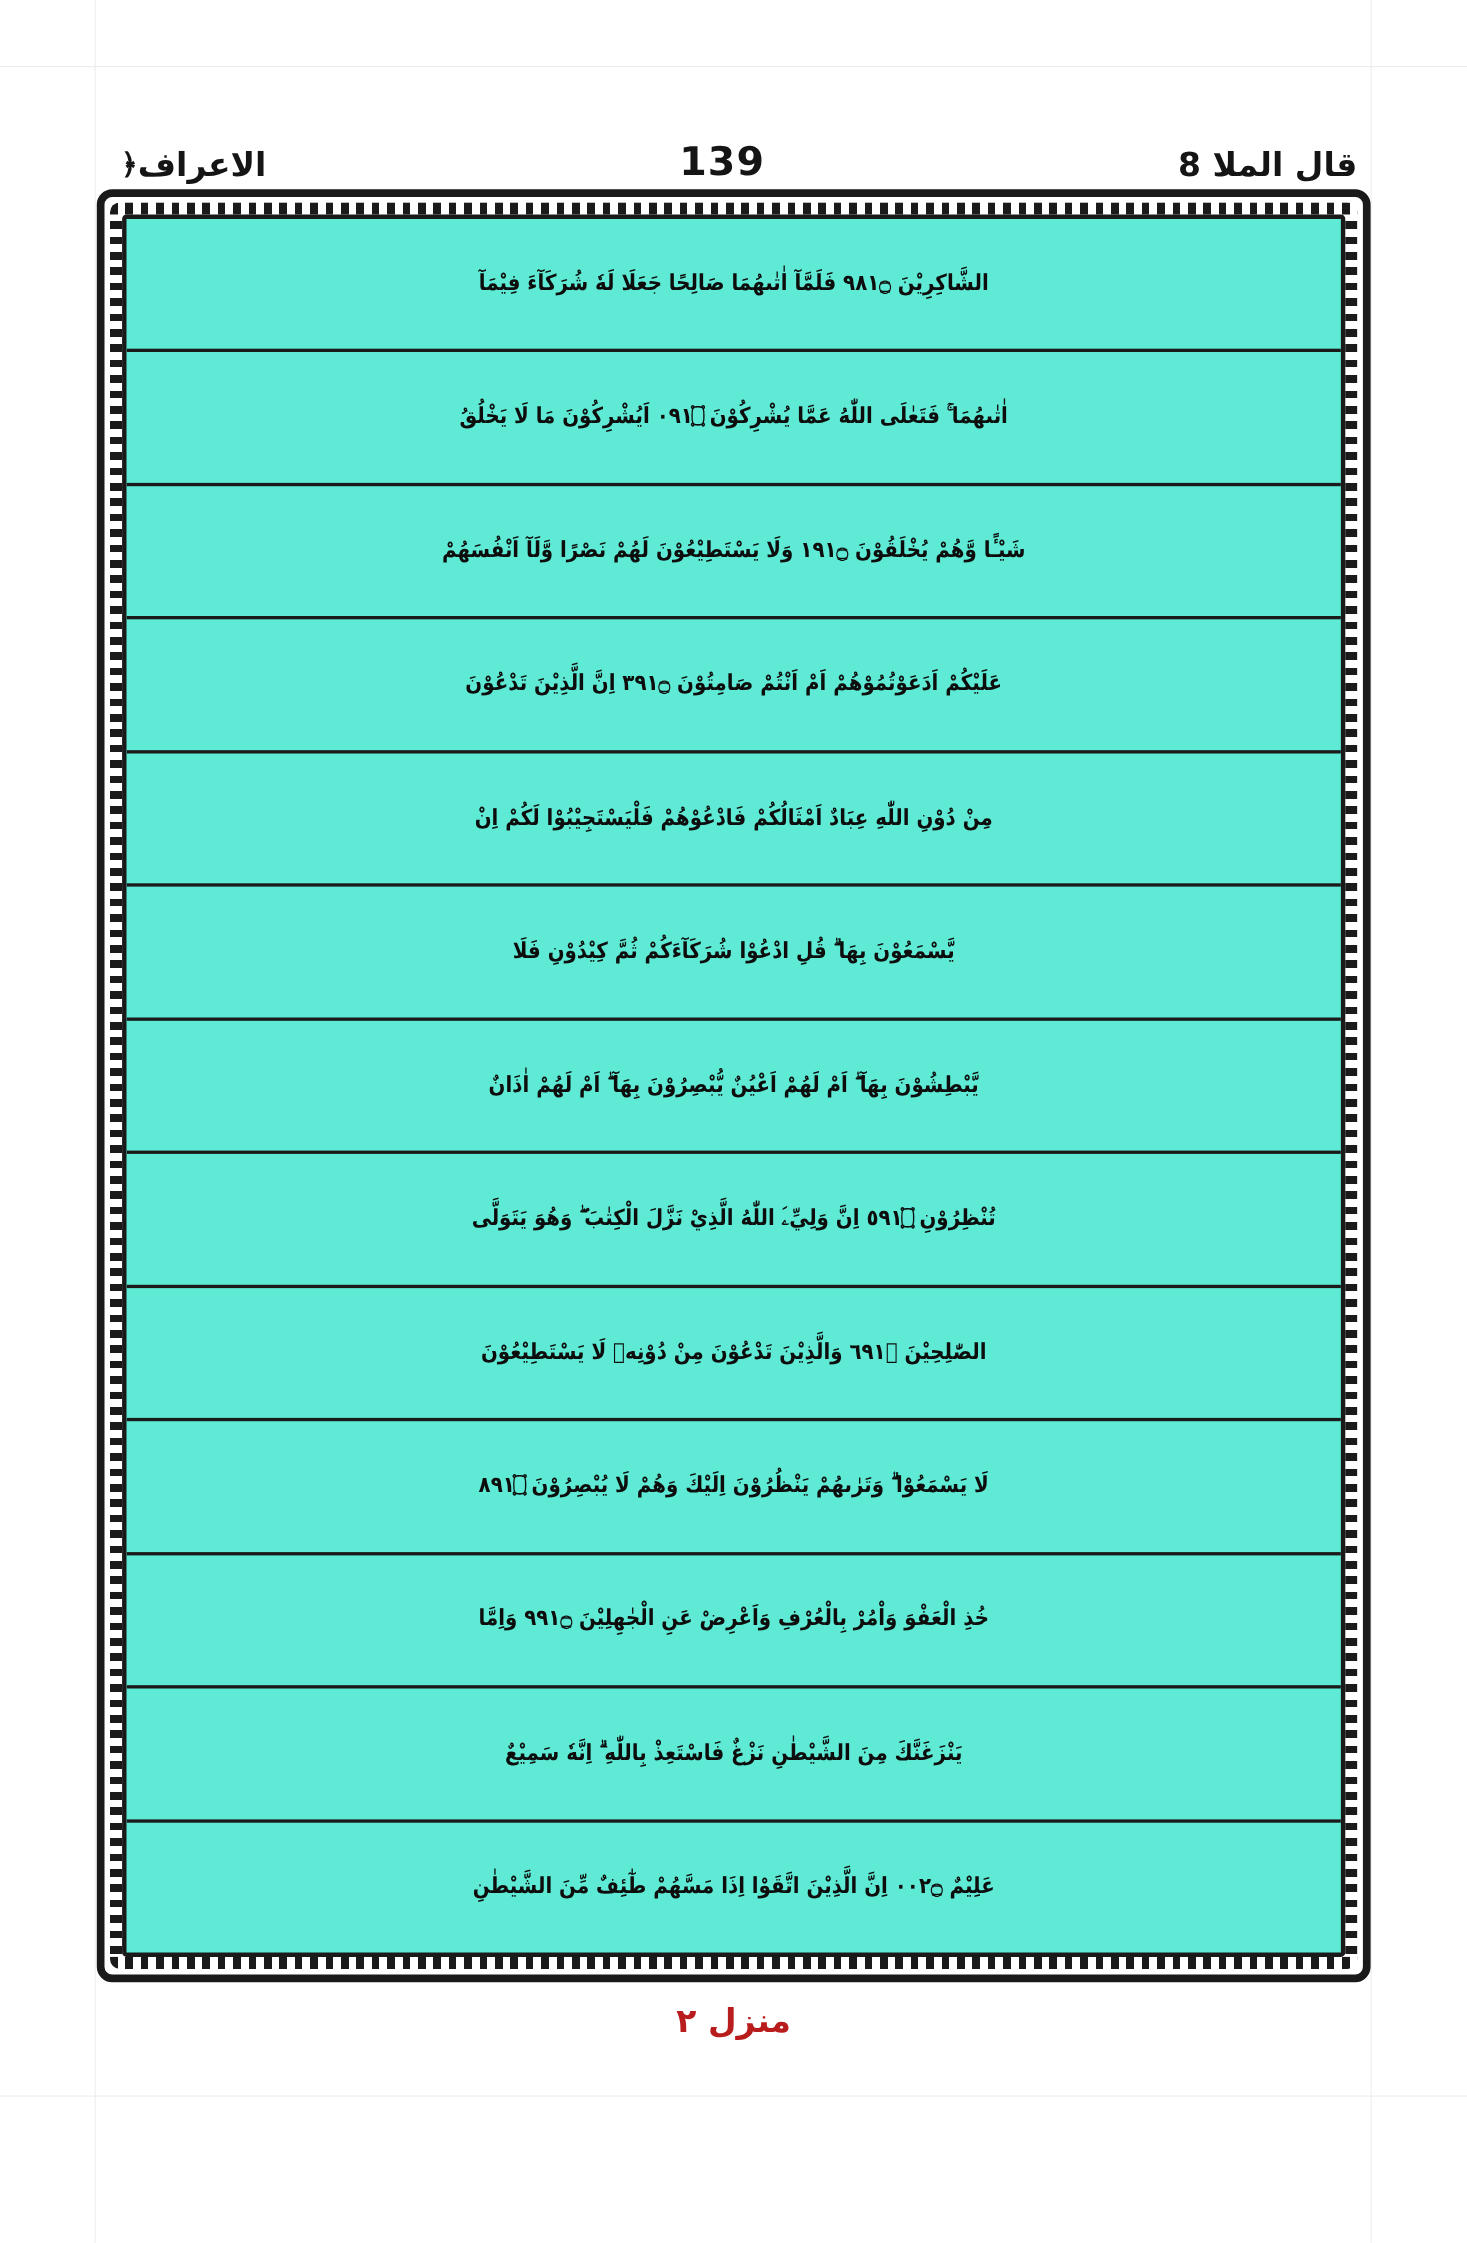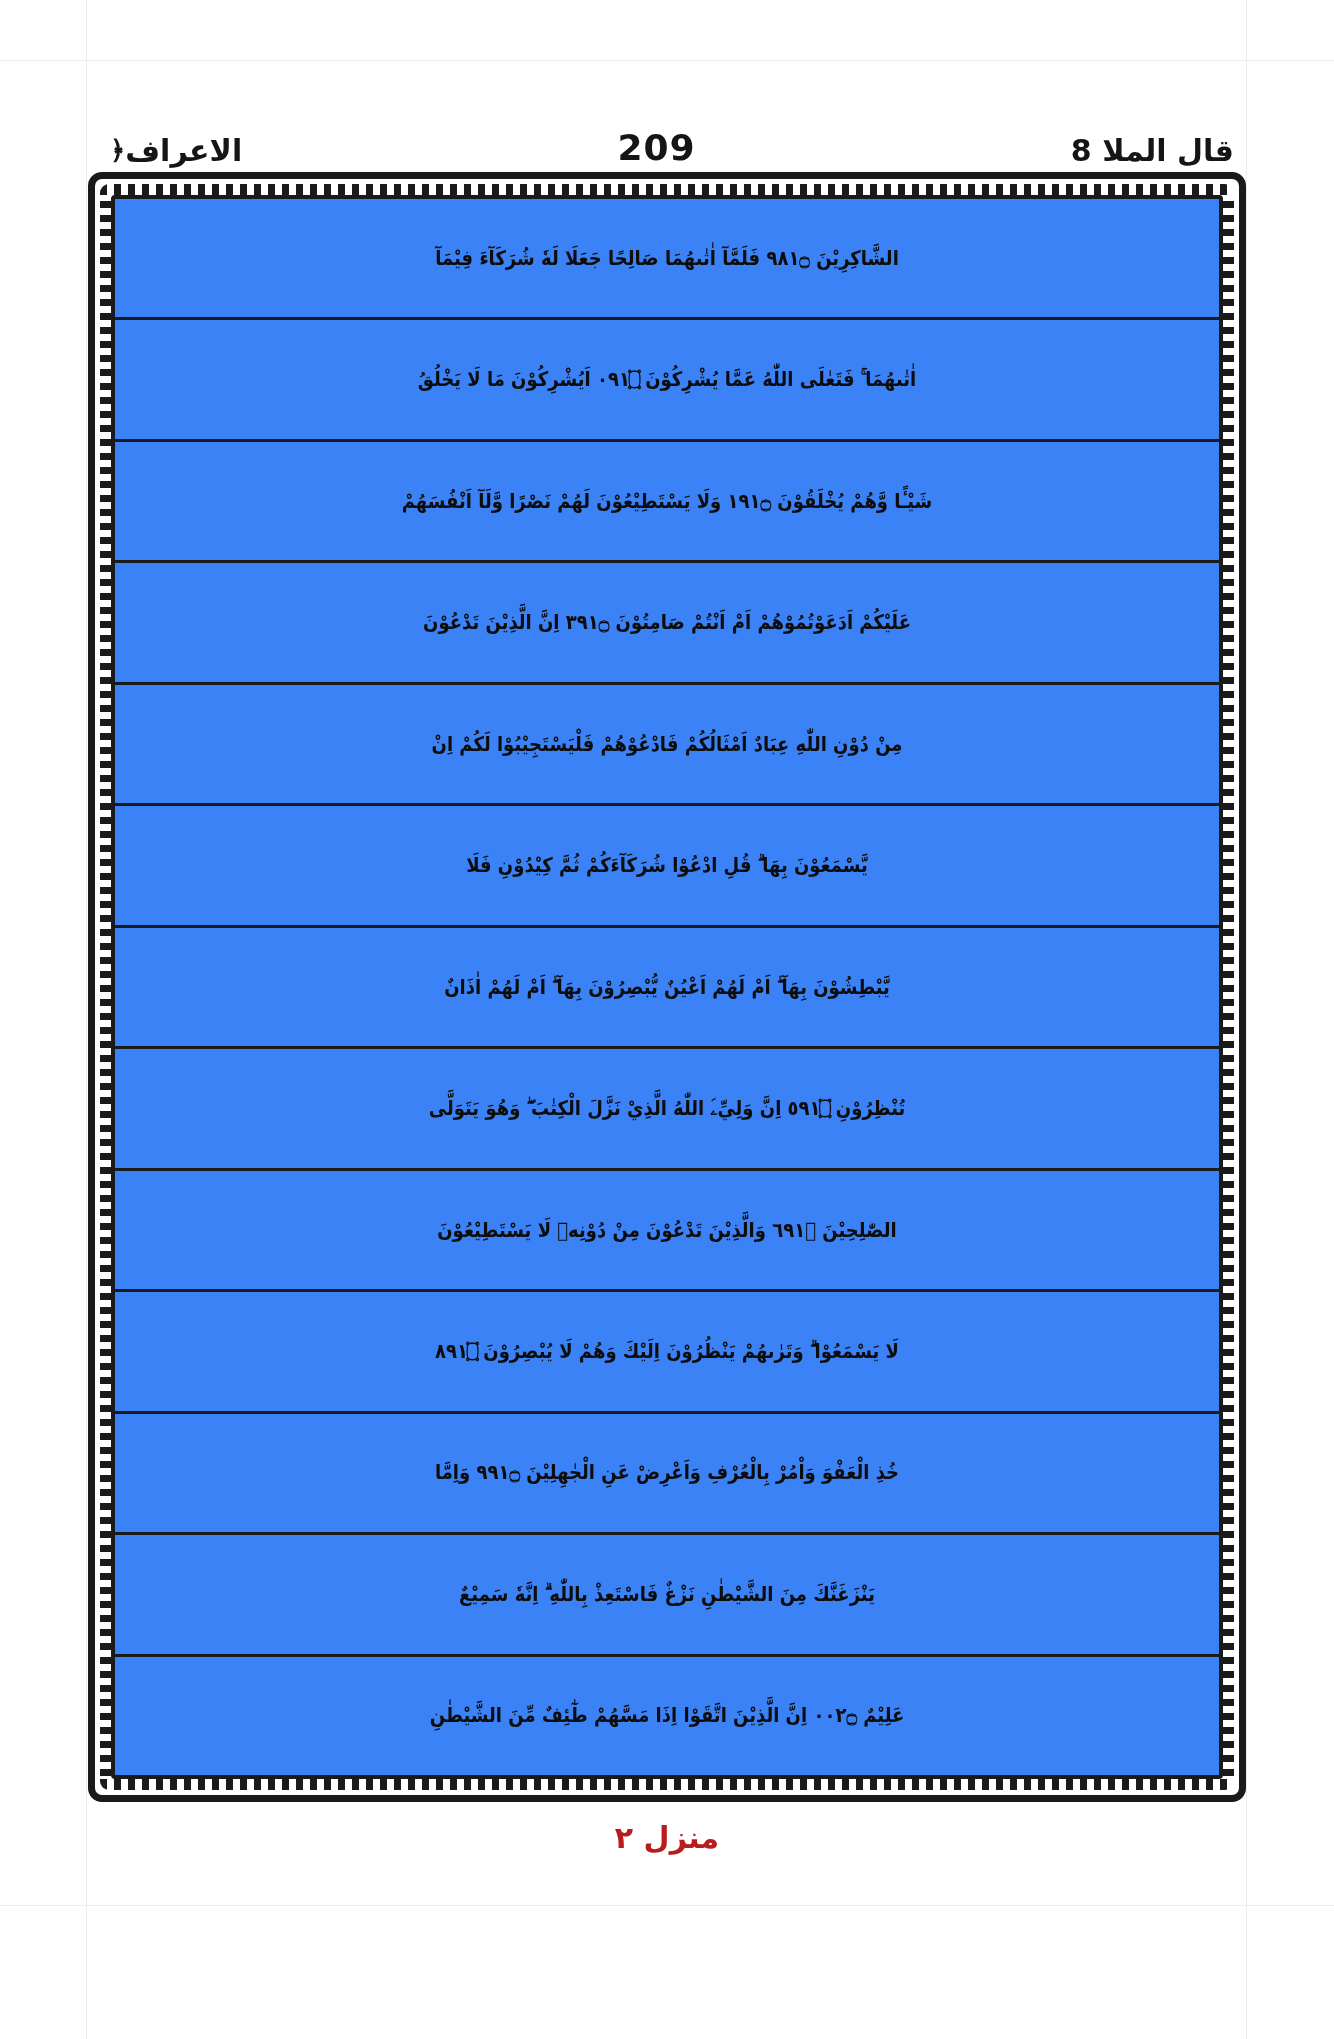--- a/index.html
+++ b/index.html
@@ -105,21 +105,21 @@
       repeating-linear-gradient(0deg, #1a1a1a 0 7px, #ffffff 7px 14px) right top / 11px 100% repeat-y,
       #ffffff;
     pointer-events: none;
   }
   .mushaf-frame-inner {
     position: absolute;
     left: 16px; top: 16px; right: 16px; bottom: 16px;
     border: 4px solid #1a1a1a;
     border-radius: 4px;
     box-sizing: border-box;
-    background: #3b82f6;
+    background: #5eead4;
     overflow: hidden;
     display: flex;
     flex-direction: column;
   }
 
   
   .ayah-line {
     flex: 1 1 0;
     position: relative;
     border-bottom: 3px solid #1a1a1a;
@@ -171,21 +171,21 @@
 
 <div class="page-sheet">
 
   <div class="edge-guide left"></div>
   <div class="edge-guide right"></div>
   <div class="edge-guide-h top"></div>
   <div class="edge-guide-h bottom"></div>
 
   <div class="running-header">
     <div class="hdr-cell hdr-juz">قال الملا 8</div>
-    <div class="hdr-cell hdr-page">209</div>
+    <div class="hdr-cell hdr-page">139</div>
     <div class="hdr-cell hdr-surah">
       <span>الاعراف</span><span class="surah-mark">﴾</span>
     </div>
   </div>
 
   <div class="mushaf-frame">
     <div class="mushaf-frame-bead"></div>
     <div class="mushaf-frame-inner">
 
       <div class="ayah-line">

